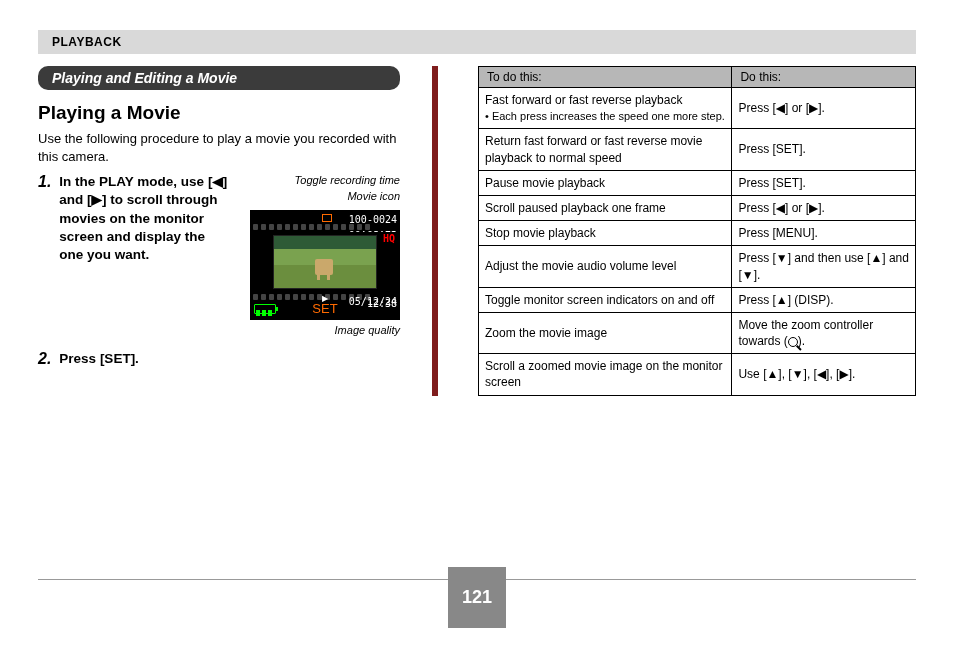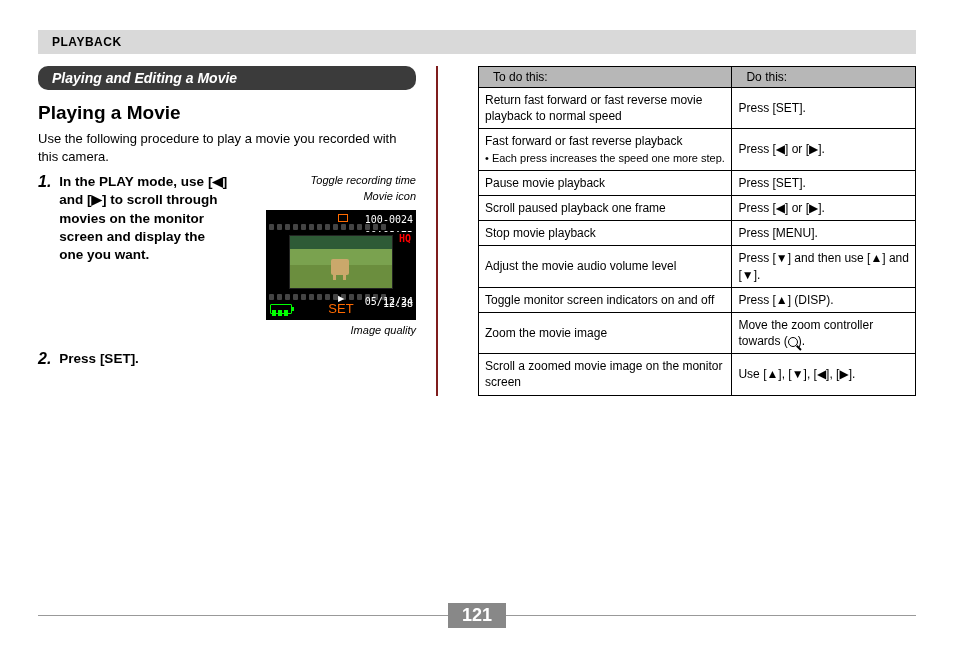--- a/index.html
+++ b/index.html
@@ -22,22 +22,22 @@
     font-size: 12px;
     letter-spacing: 0.5px;
     margin-bottom: 12px;
   }
   .columns {
     display: flex;
     gap: 40px;
   }
   .col-left {
     width: 400px;
-    border-right: 2px solid #7f1d1d;
-    padding-right: 20px;
+    border-right: 6px solid #7f1d1d;
+    padding-right: 32px;
   }
   .col-right {
     flex: 1;
   }
   .section-pill {
     background: #3b3b3b;
     color: #fff;
     border-radius: 10px;
     padding: 4px 14px;
     font-weight: bold;
@@ -144,21 +144,21 @@
   
   table.ops {
     width: 100%;
     border-collapse: collapse;
     font-size: 12px;
   }
   table.ops th {
     background: #b7b7b7;
     text-align: left;
     font-weight: normal;
-    padding: 3px 14px;
+    padding: 3px 8px;
     border: 1px solid #000;
   }
   table.ops td {
     border: 1px solid #000;
     padding: 4px 6px;
     vertical-align: middle;
     line-height: 1.35;
   }
   table.ops td.left { width: 58%; }
   table.ops td .note { font-size:11px; }
@@ -171,21 +171,21 @@
     transform: rotate(45deg); right:-5px; bottom:-2px;
   }
   
   .footer {
     position:absolute; left:38px; right:38px; bottom:18px;
     text-align:center;
   }
   .footer .rule { border-top:1px solid #999; position:absolute; top:12px; left:0; right:0; }
   .pagenum {
     display:inline-block; background:#888; color:#fff;
-    font-weight:bold; font-size:18px; padding:2px 14px; position:relative; z-index:1;
+    font-weight:bold; font-size:18px; padding:20px 14px; position:relative; z-index:1;
   }
 </style>
 </head>
 <body>
 
 <div class="header-band">PLAYBACK</div>
 
 <div class="columns">
   <div class="col-left">
 
@@ -274,31 +274,31 @@
   <div class="col-right">
     <table class="ops">
       <thead>
         <tr>
           <th>To do this:</th>
           <th>Do this:</th>
         </tr>
       </thead>
       <tbody>
         <tr>
-          <td class="left">Return fast forward or fast reverse movie playback to normal speed</td>
-          <td>Press [SET].</td>
-        </tr>
-        <tr>
           <td class="left">
             <span>Fast forward or fast reverse playback</span><br>
             <span class="note">• Each press increases the speed one more step.</span>
           </td>
           <td>Press [◀] or [▶].</td>
         </tr>
         <tr>
+          <td class="left">Return fast forward or fast reverse movie playback to normal speed</td>
+          <td>Press [SET].</td>
+        </tr>
+        <tr>
           <td class="left">Pause movie playback</td>
           <td>Press [SET].</td>
         </tr>
         <tr>
           <td class="left">Scroll paused playback one frame</td>
           <td>Press [◀] or [▶].</td>
         </tr>
         <tr>
           <td class="left">Stop movie playback</td>
           <td>Press [MENU].</td>

